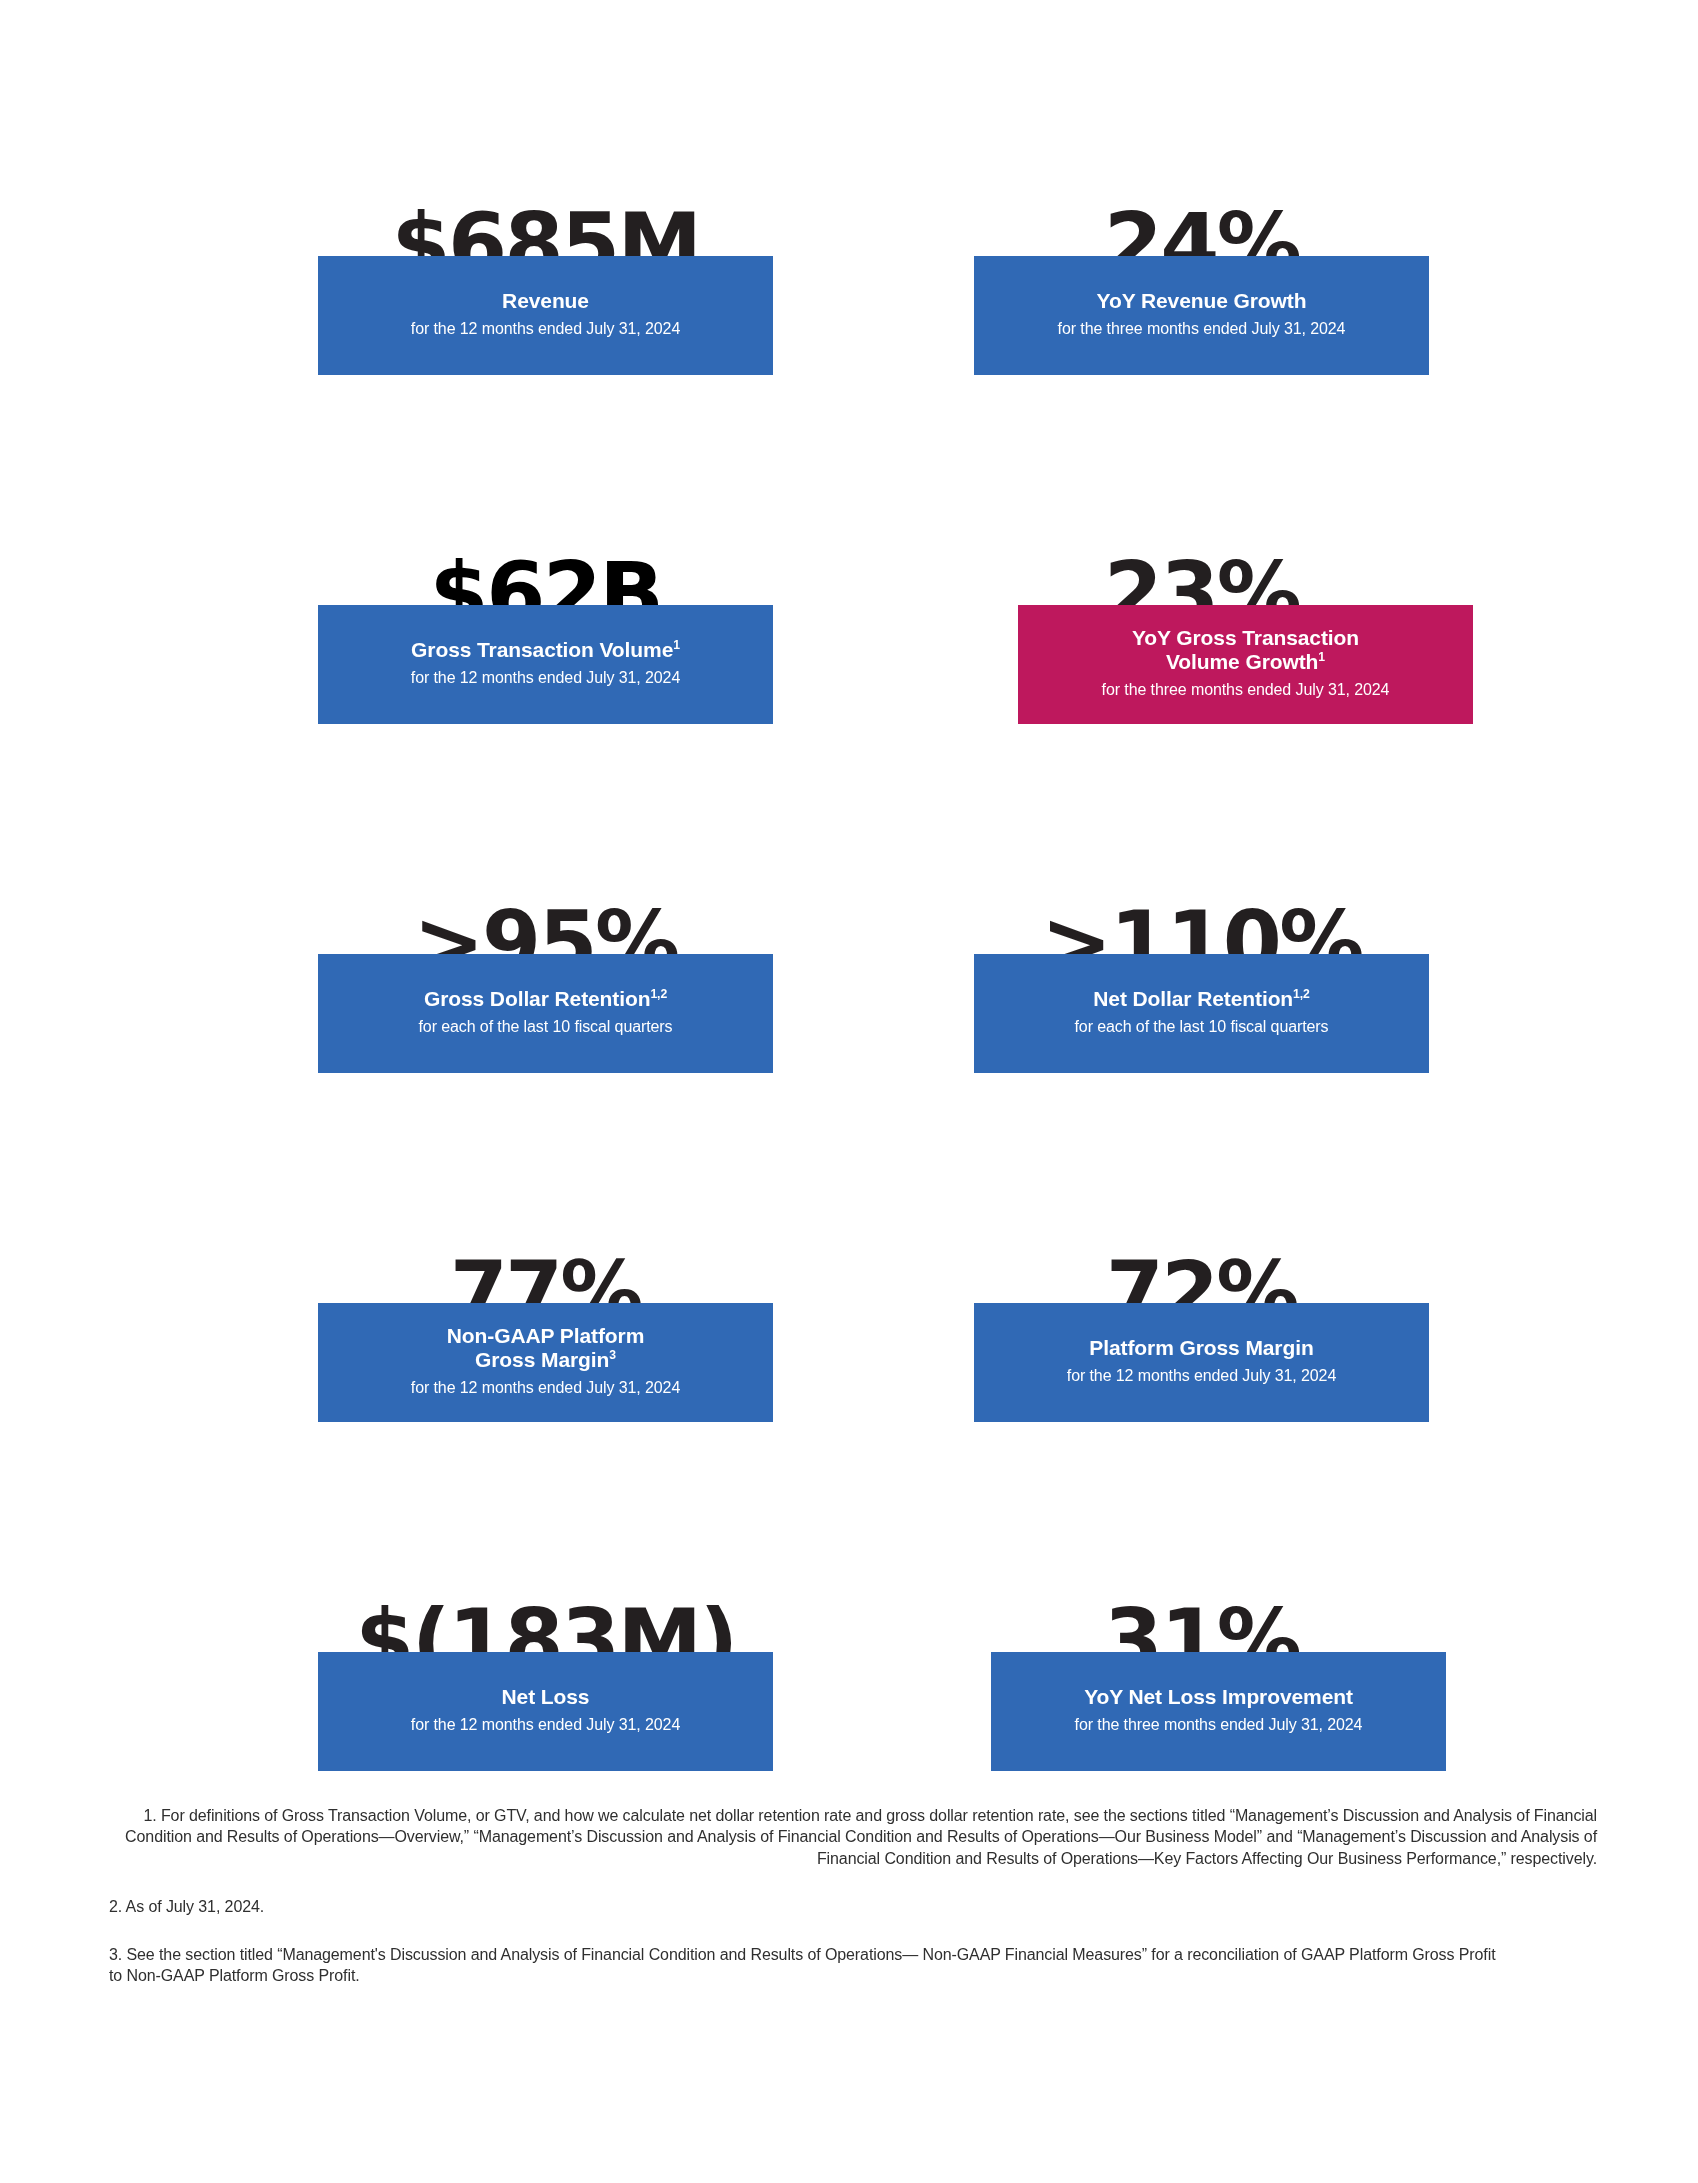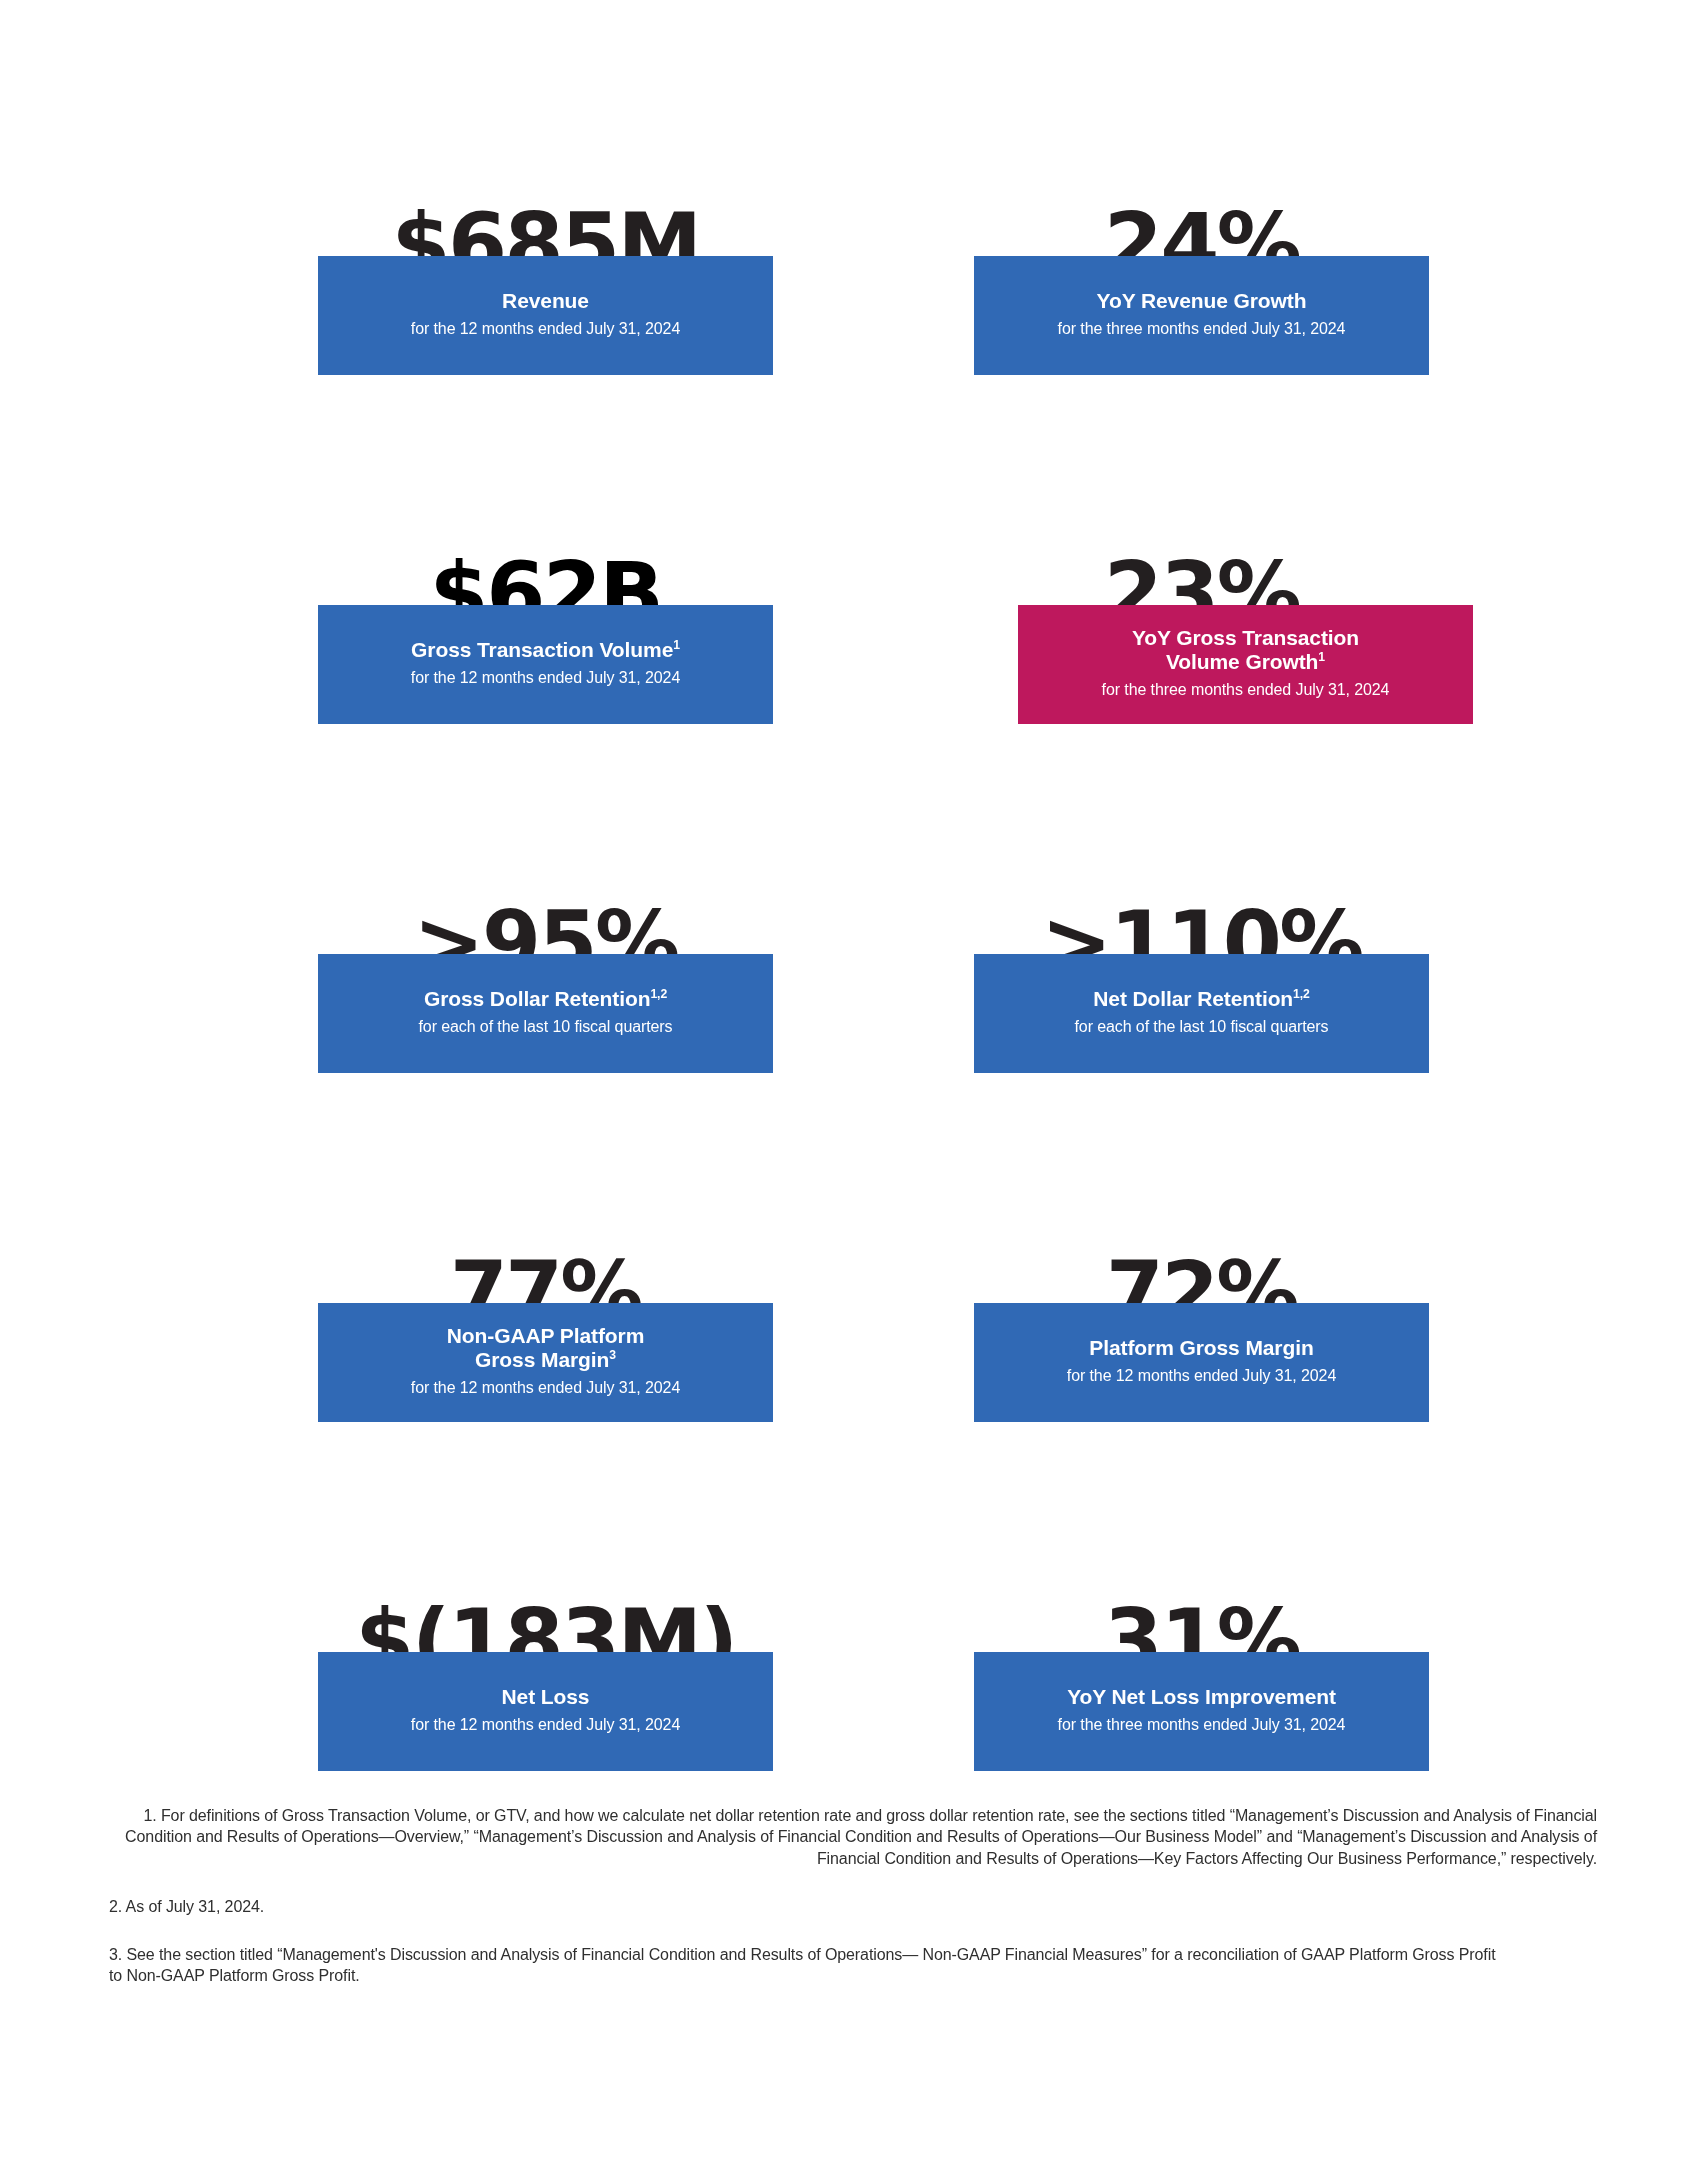--- a/index.html
+++ b/index.html
@@ -201,21 +201,21 @@
     <div class="metric-card card-r5">
       <div class="metric-value" style="color: rgb(35, 31, 32);">$(183M)</div>
       <div class="metric-band" style="background: rgb(48, 105, 181);">
         <div class="metric-label"><span>Net Loss</span></div>
         <div class="metric-sub">for the 12 months ended July 31, 2024</div>
       </div>
     </div>
 
     <div class="metric-card card-r5">
       <div class="metric-value" style="color: rgb(35, 31, 32);">31%</div>
-      <div class="metric-band" style="background: rgb(48, 105, 181);">
+      <div class="metric-band" style="background: rgb(48, 105, 181); margin-left: 17px;">
         <div class="metric-label"><span>YoY Net Loss Improvement</span></div>
         <div class="metric-sub">for the three months ended July 31, 2024</div>
       </div>
     </div>
 
   </div>
 
   <div class="footnotes">
     <div class="footnote footnote-1">1. For definitions of Gross Transaction Volume, or GTV, and how we calculate net dollar retention rate and gross dollar retention rate, see the sections titled “Management’s Discussion and Analysis of Financial Condition and Results of Operations—Overview,” “Management’s Discussion and Analysis of Financial Condition and Results of Operations—Our Business Model” and “Management’s Discussion and Analysis of Financial Condition and Results of Operations—Key Factors Affecting Our Business Performance,” respectively.</div>
     <div class="footnote footnote-2">2. As of July 31, 2024.</div>

